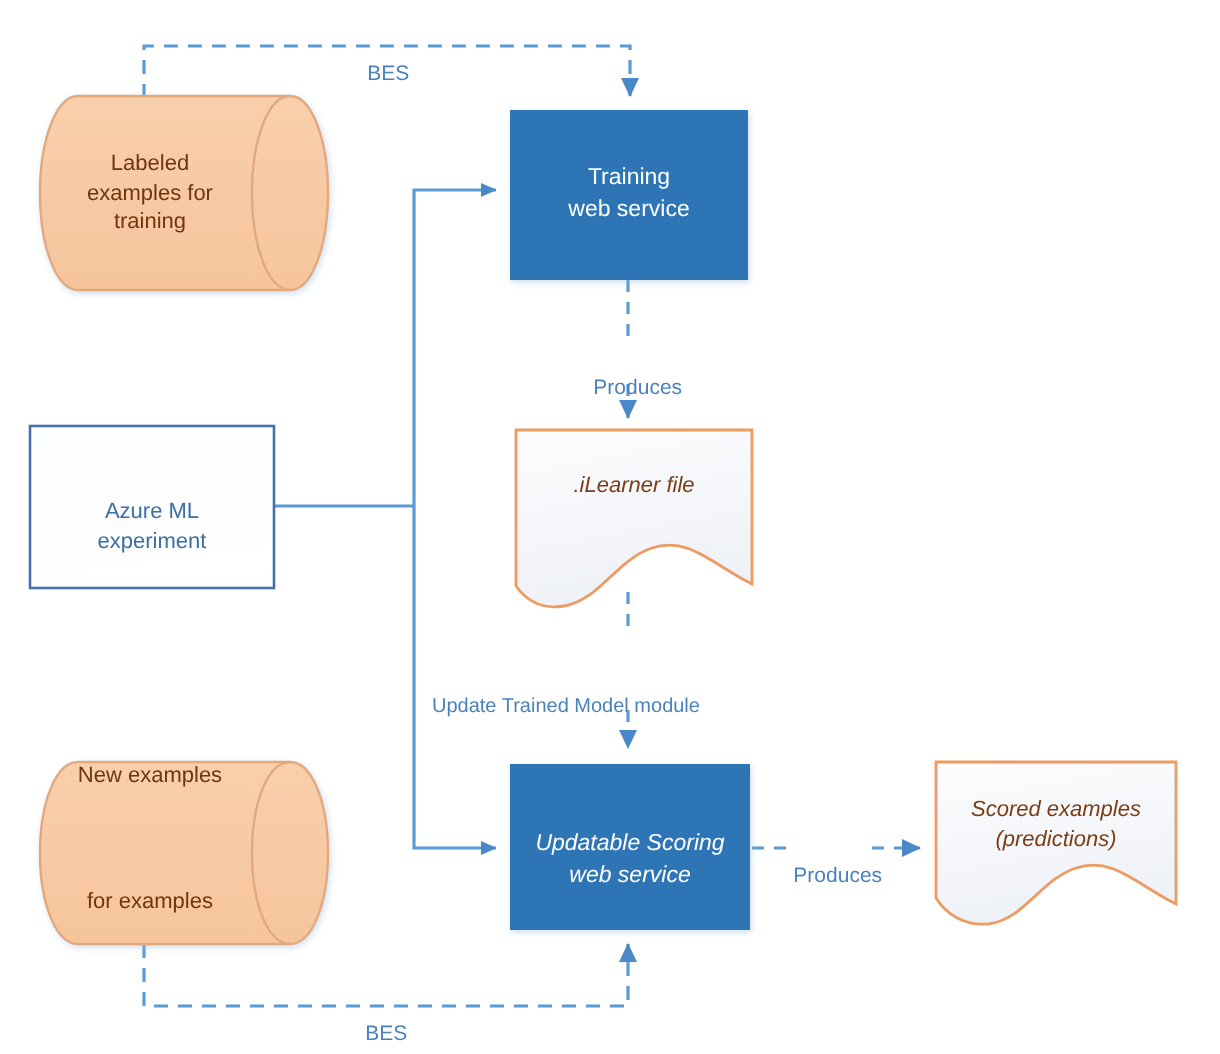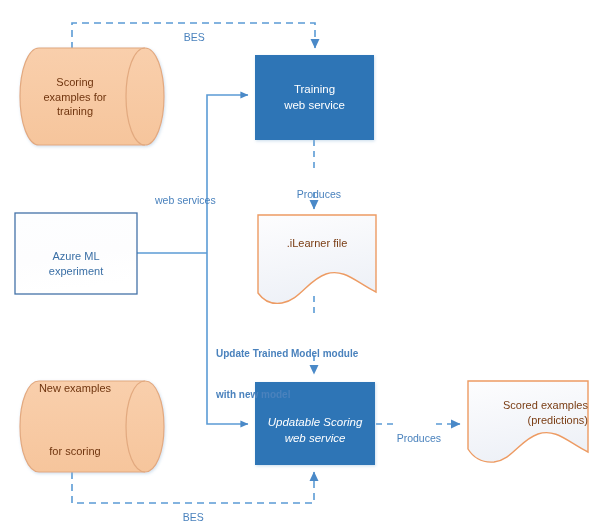--- a/index.html
+++ b/index.html
@@ -31,31 +31,31 @@
     align-items: center;
     justify-content: center;
     text-align: center;
     line-height: 1.32;
     pointer-events: none;
     white-space: pre;
   }
   .lbl-white { color: #ffffff; font-size: 11.5px; }
   .lbl-brown { color: #70350f; font-size: 11px; }
   .lbl-blue  { color: #3a6fa5; font-size: 11px; }
-  .lbl-orange{ color: #7a3d14; font-size: 11px; }
+  .lbl-orange{ color: #7a3d14; font-size: 11px; font-style: italic; }
   .edge-label {
     position: absolute;
     color: #4a82bd;
     font-size: 10.5px;
     text-align: left;
     line-height: 1.35;
     white-space: pre;
     pointer-events: none;
   }
-  .edge-label.small { font-size: 10px; font-weight: bold; }
+  .edge-label.small { font-size: 10px; }
 </style>
 </head>
 <body>
 
 <div id="diagram-root">
 
   <svg id="diagram-svg" viewBox="0 0 610 527">
     <defs>
       <marker id="arrow-solid" markerWidth="9" markerHeight="9" refX="7.6" refY="4.2" orient="auto" markerUnits="userSpaceOnUse">
         <path d="M0,0.6 L8,4.2 L0,7.8 Z" fill="#4a89c8"></path>
@@ -136,69 +136,67 @@
 
     <g>
       <path d="M468,381 L588,381 L588,452
                C568,442 556,428 538,434
                C520,440 512,460 494,462
                C482,463 473,457 468,449 Z" fill="url(#grad-doc)" stroke="#ed9b63" stroke-width="1.4"></path>
     </g>
   </svg>
 
   <div class="node-label lbl-brown" style="left:20px; top:62px; width:110px; height:70px;">
-    <span>Scoring</span>
+    <span>Labeled</span>
     <span>examples for</span>
     <span>training</span>
   </div>
 
   <div class="node-label lbl-white" style="left:255px; top:55px; width:119px; height:85px;">
     <span>Training</span>
     <span>web service</span>
   </div>
 
   <div class="node-label lbl-blue" style="left:15px; top:213px; width:122px; height:102px;">
     <span>Azure ML</span>
     <span>experiment</span>
   </div>
 
   <div class="node-label lbl-orange" style="left:258px; top:228px; width:118px; height:30px;">
     <span>.iLearner file</span>
   </div>
 
   <div class="node-label lbl-brown" style="left:20px; top:400px; width:110px; height:40px;gap:48px;">
     <span>New examples</span>
-    <span>for scoring</span>
+    <span>for examples</span>
   </div>
 
   <div class="node-label lbl-white" style="left:251px; top:382px; width:128px; height:97px;font-style:italic;">
     <span>Updatable Scoring</span>
     <span>web service</span>
   </div>
 
-  <div class="node-label lbl-orange" style="left:468px; top:392px; width:120px; height:42px;align-items:flex-end;">
+  <div class="node-label lbl-orange" style="left:468px; top:392px; width:120px; height:42px;">
     <span>Scored examples</span>
     <span>(predictions)</span>
   </div>
 
   <div class="edge-label" style="left:172px; top:16px; width:44px;">
     <span>BES</span>
   </div>
 
   <div class="edge-label" style="left:155px; top:165px; width:104px;">
-    <div>web services</div>
   </div>
 
   <div class="edge-label" style="left:285px; top:173px; width:60px;">
     <span>Produces</span>
   </div>
 
   <div class="edge-label small" style="left:216px; top:320px; width:198px;">
     <div>Update Trained Model module</div>
-    <div>with new model</div>
   </div>
 
   <div class="edge-label" style="left:385px; top:417px; width:60px;">
     <span>Produces</span>
   </div>
 
   <div class="edge-label" style="left:171px; top:496px; width:44px;">
     <span>BES</span>
   </div>
 

